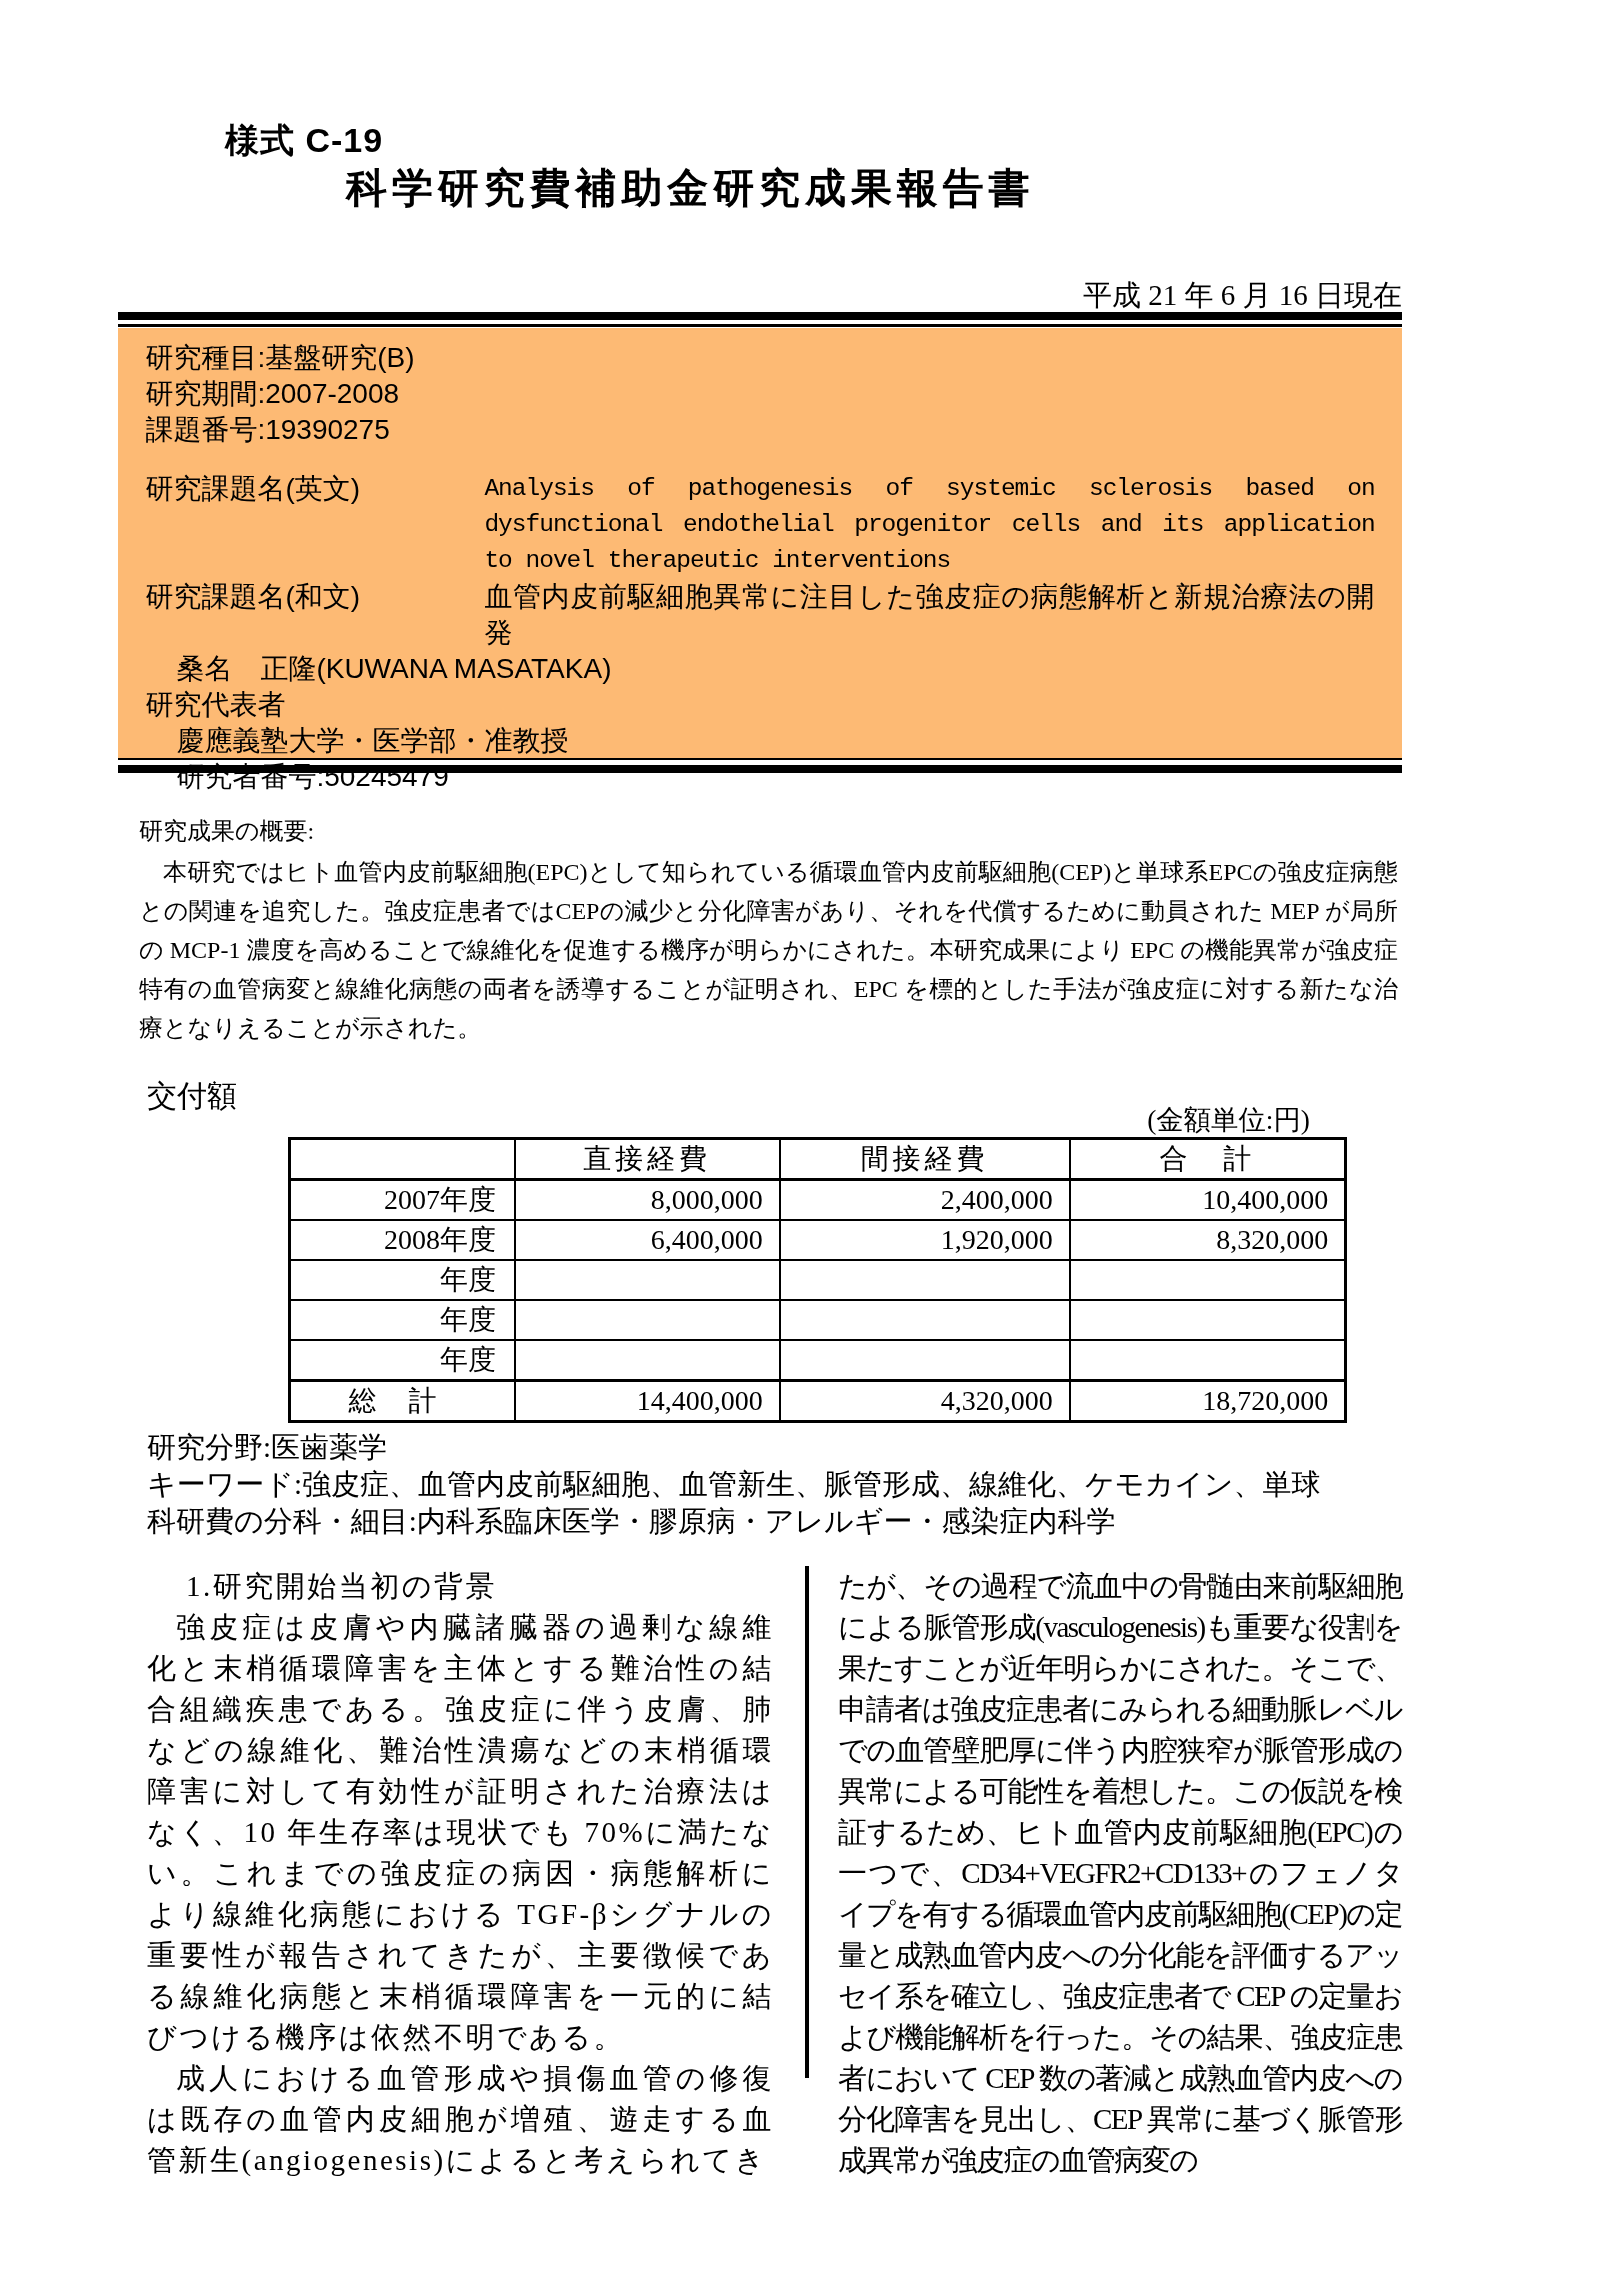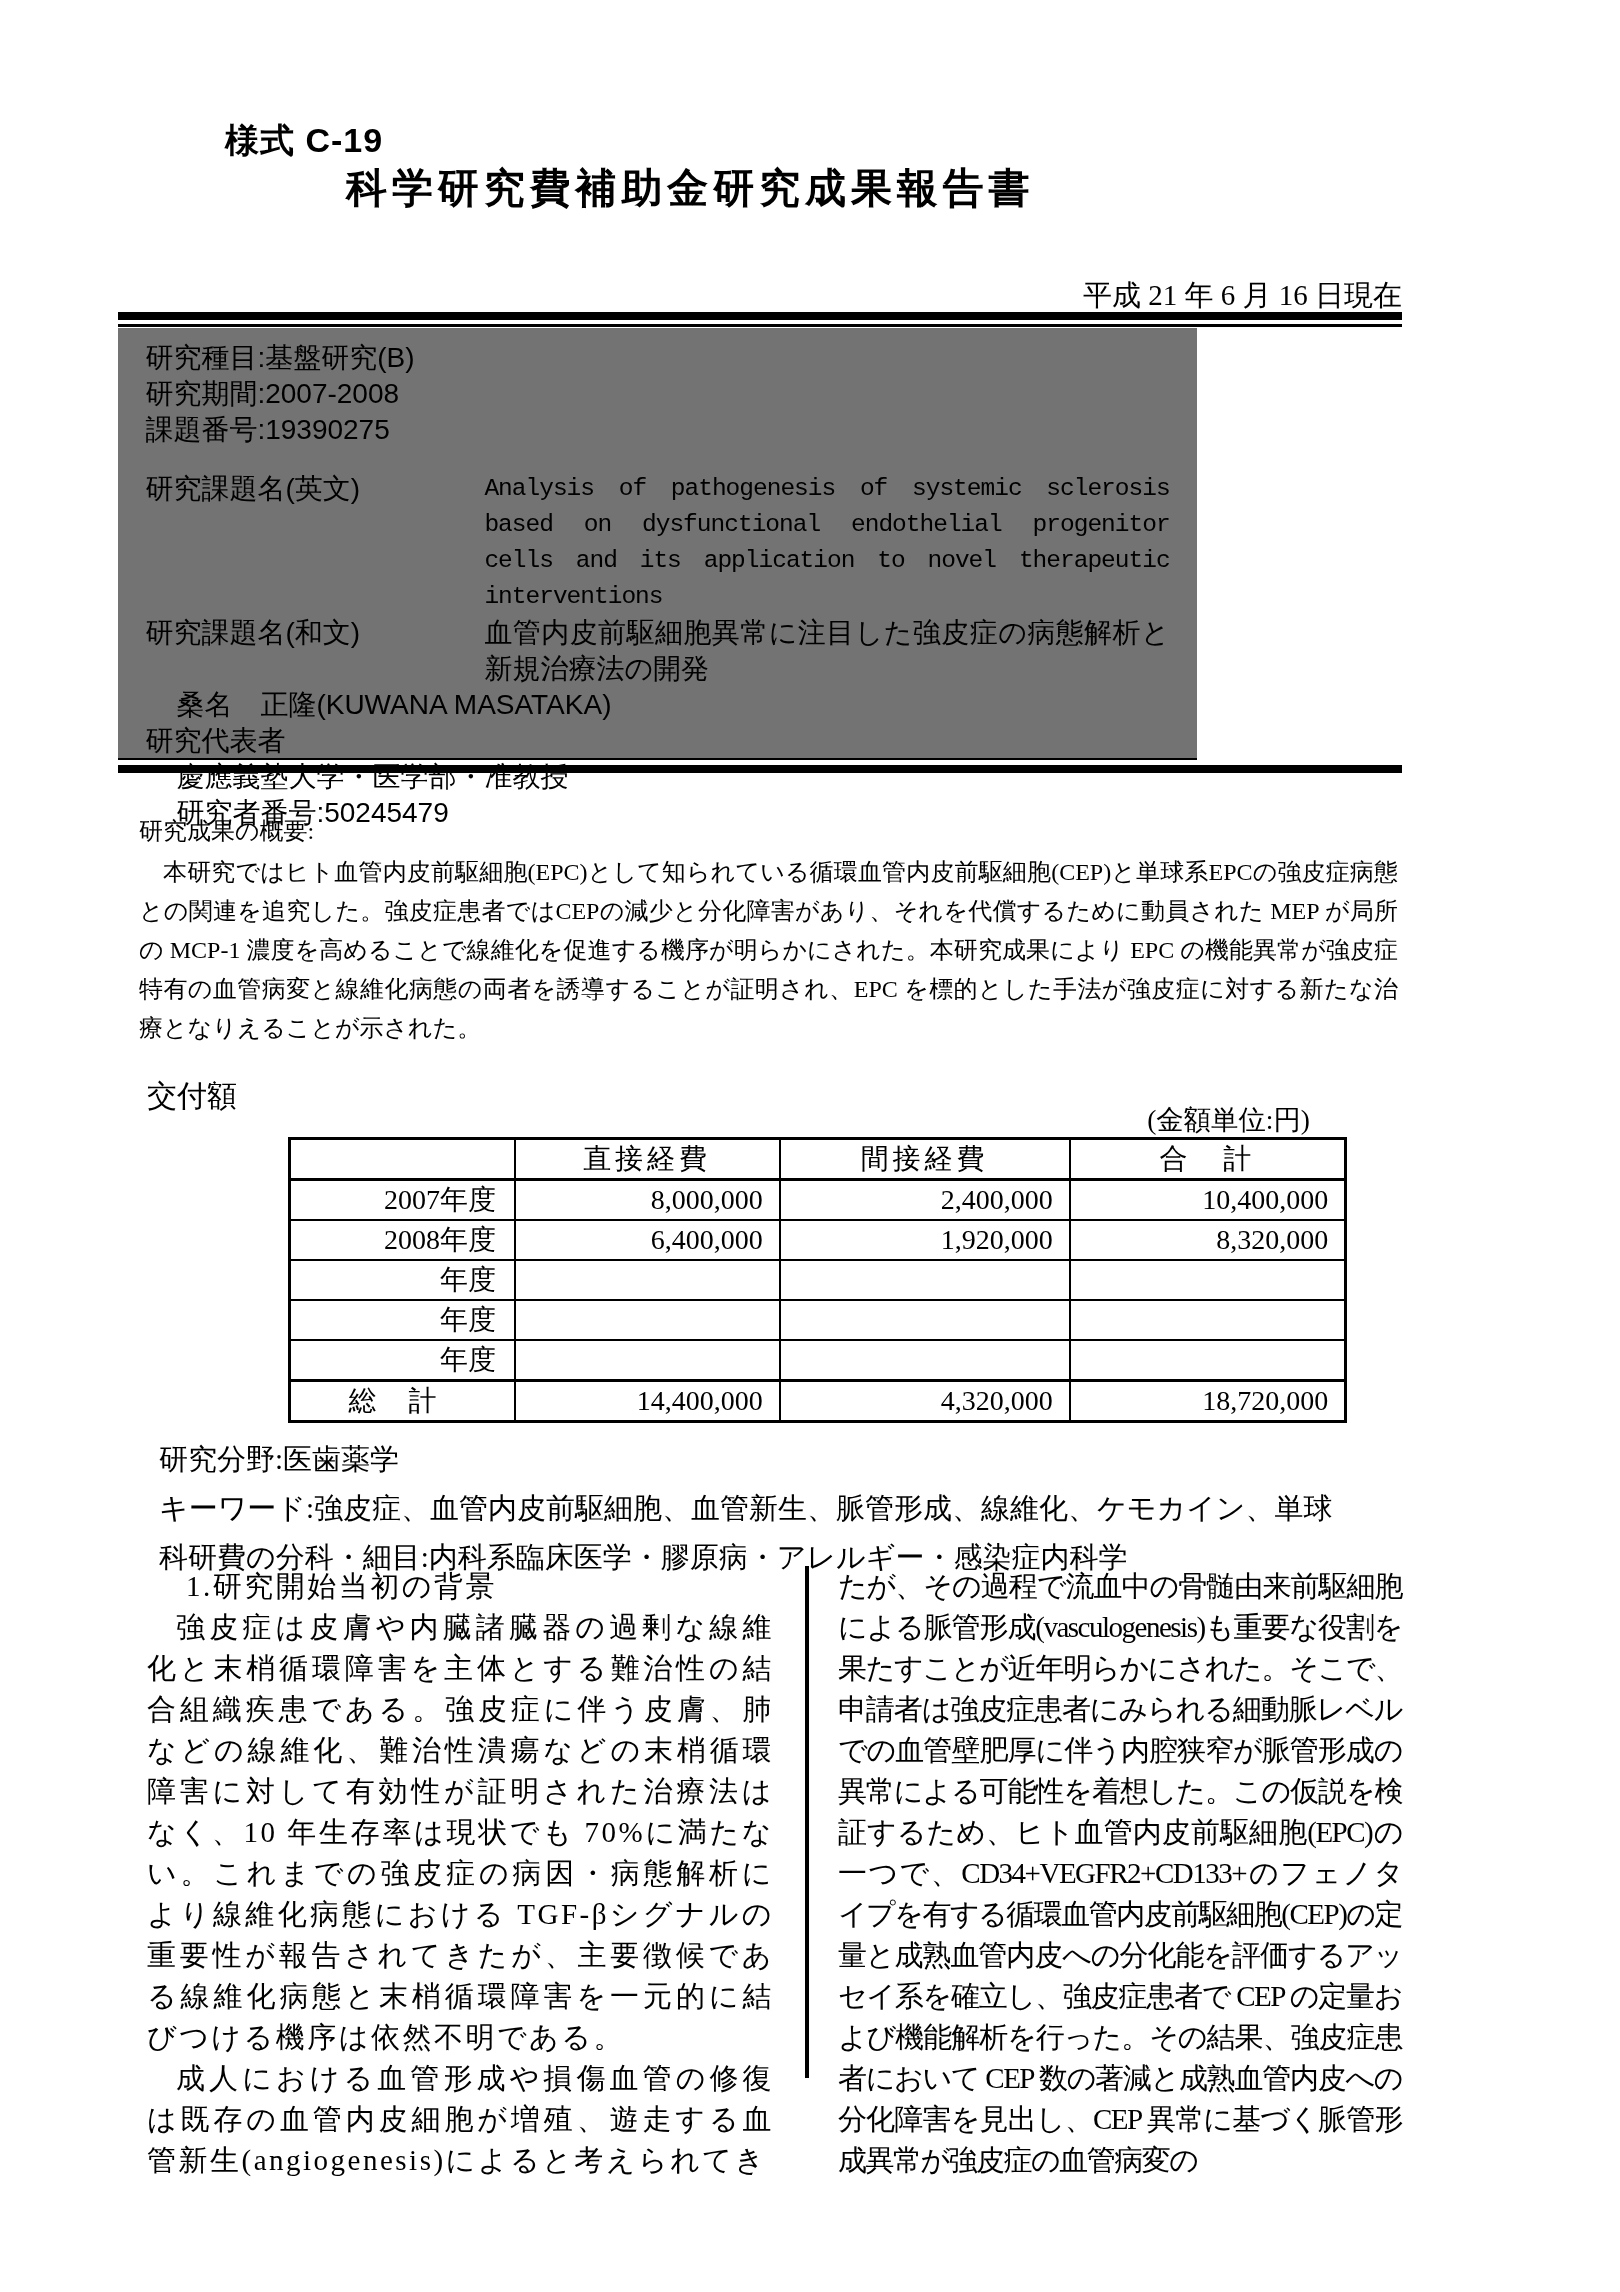--- a/index.html
+++ b/index.html
@@ -29,23 +29,23 @@
   }
   .top-rule {
     position:absolute; left:118px; top:312px; width:1284px;
     height:3.9px;
     border-top:8.8px solid #000;
     border-bottom:3.9px solid #000;
   }
 
   
   .info-box {
-    position:absolute; left:118px; top:328px; width:1079px; height:432px;
+    position:absolute; left:118px; top:328px; width:1284px; height:432px;
     box-sizing:border-box;
-    background:#737373;
+    background:#fdba74;
     border-bottom:2px solid #000;
     padding:11.8px 27.4px 0 27.4px;
     font-family:"Liberation Sans", sans-serif;
     font-size:28px; line-height:36px;
   }
   .ib-line { margin:0; }
   .ib-row { display:flex; align-items:flex-start; }
   .ib-row.gap-above { margin-top:23.5px; }
   .ib-label { flex:0 0 339px; }
   .ib-value { flex:1; text-align:justify; }
@@ -89,21 +89,21 @@
   .funding-table tr.total-row td { border-top:3.9px solid #000; }
   .year-cell  { text-align:right; padding-right:17.6px !important; }
   .money-cell { text-align:right; padding-right:15.7px !important; }
   .total-label { text-align:center !important; letter-spacing:2px; }
 
   
   .fields {
     position:absolute; left:147px; top:1429px; width:1259px;
     font-size:29px; line-height:37px;
   }
-  .fields p { margin:12px; }
+  .fields p { margin:0; }
 
   
   .columns {
     position:absolute; left:147px; top:1566px; width:1255px;
     display:flex; align-items:flex-start;
   }
   .col-left {
     width:627px;
     font-size:29px; line-height:41px; letter-spacing:2.5px;
     text-align:justify; text-justify:inter-ideograph;

